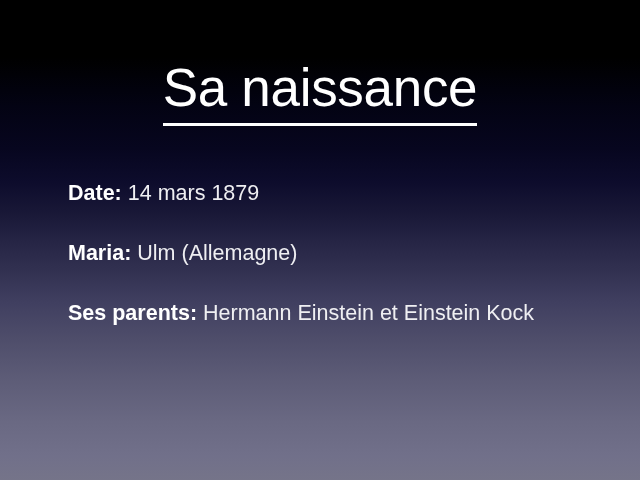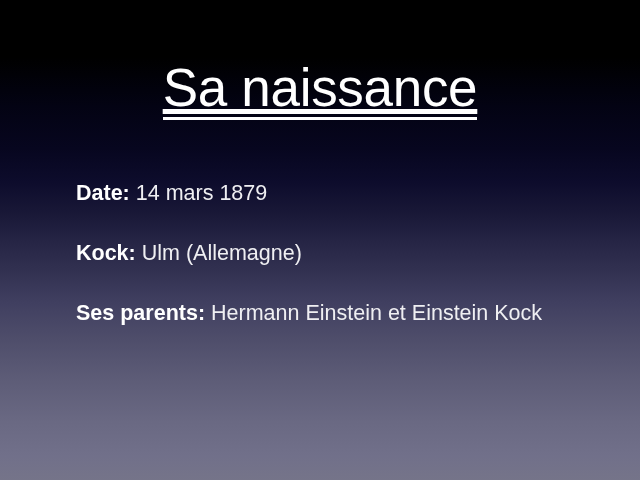--- a/index.html
+++ b/index.html
@@ -47,37 +47,37 @@
     color: #ffffff;
     font-size: 53px;
     line-height: 58px;
     font-weight: 400;
     letter-spacing: -0.3px;
     white-space: nowrap;
   }
   .slide-title .title-text {
     display: inline-block;
     position: relative;
+    padding-bottom: 6px;
     border-bottom: 3px solid #ffffff;
-    text-decoration: underline;
   }
 
   .body-block {
     position: absolute;
     left: 64px;
     top: 178px;
     width: 482px;
   }
 
   .body-line {
     color: #f2f2f2;
     font-size: 21.5px;
     line-height: 30px;
     font-weight: 400;
-    margin: 0 0 30px 12px;
+    margin: 0 0 30px 4px;
     text-align: left;
   }
   .body-line:last-child {
     margin-bottom: 0;
   }
   .body-line .lbl {
     font-weight: bold;
     color: #ffffff;
   }
   .body-line .val {
@@ -95,21 +95,21 @@
   </div>
 
   <div class="body-block">
 
     <p class="body-line">
       <span class="lbl">Date:</span>
       <span class="val">14 mars 1879</span>
     </p>
 
     <p class="body-line">
-      <span class="lbl">Kock:</span>
+      <span class="lbl">Maria:</span>
       <span class="val">Ulm (Allemagne)</span>
     </p>
 
     <p class="body-line">
       <span class="lbl">Ses parents:</span>
       <span class="val">Hermann Einstein et Einstein Kock</span>
     </p>
 
 
   </div>

